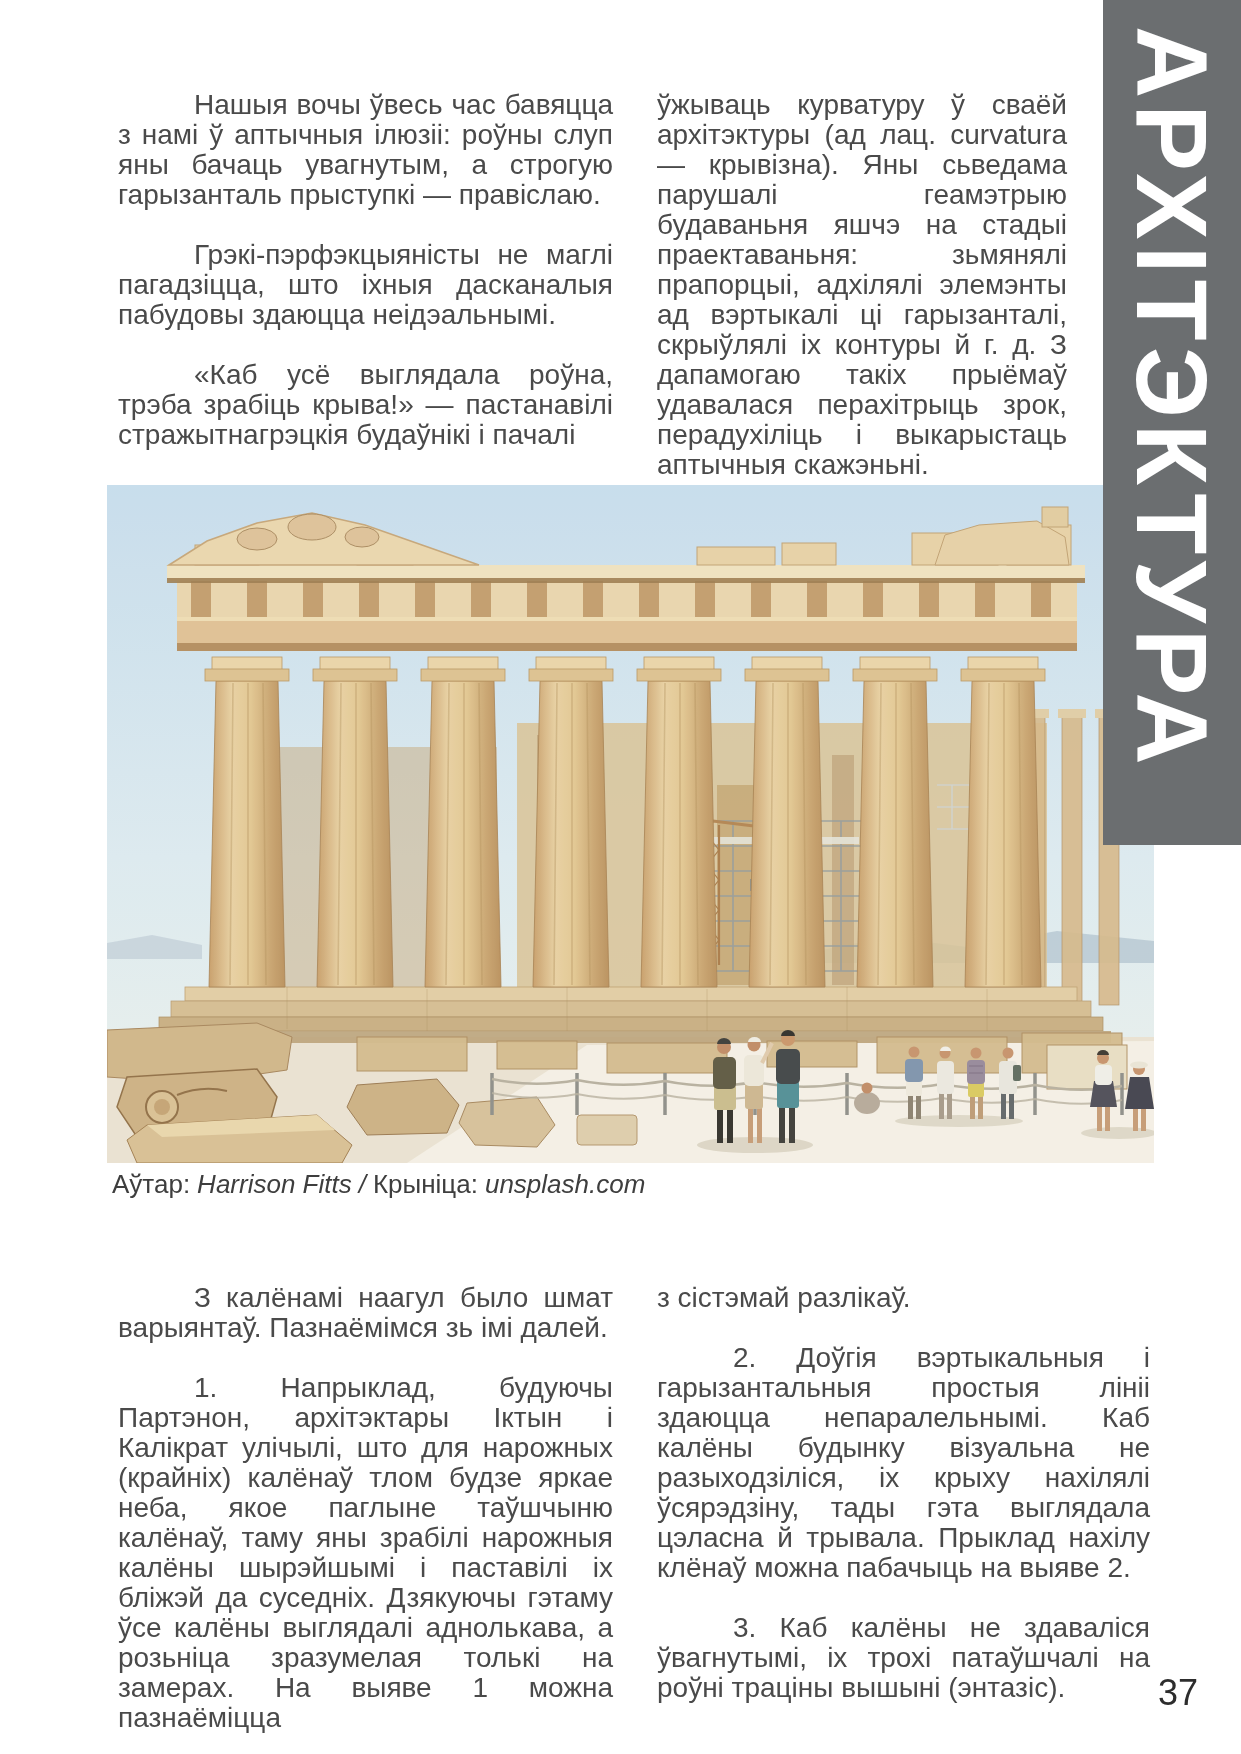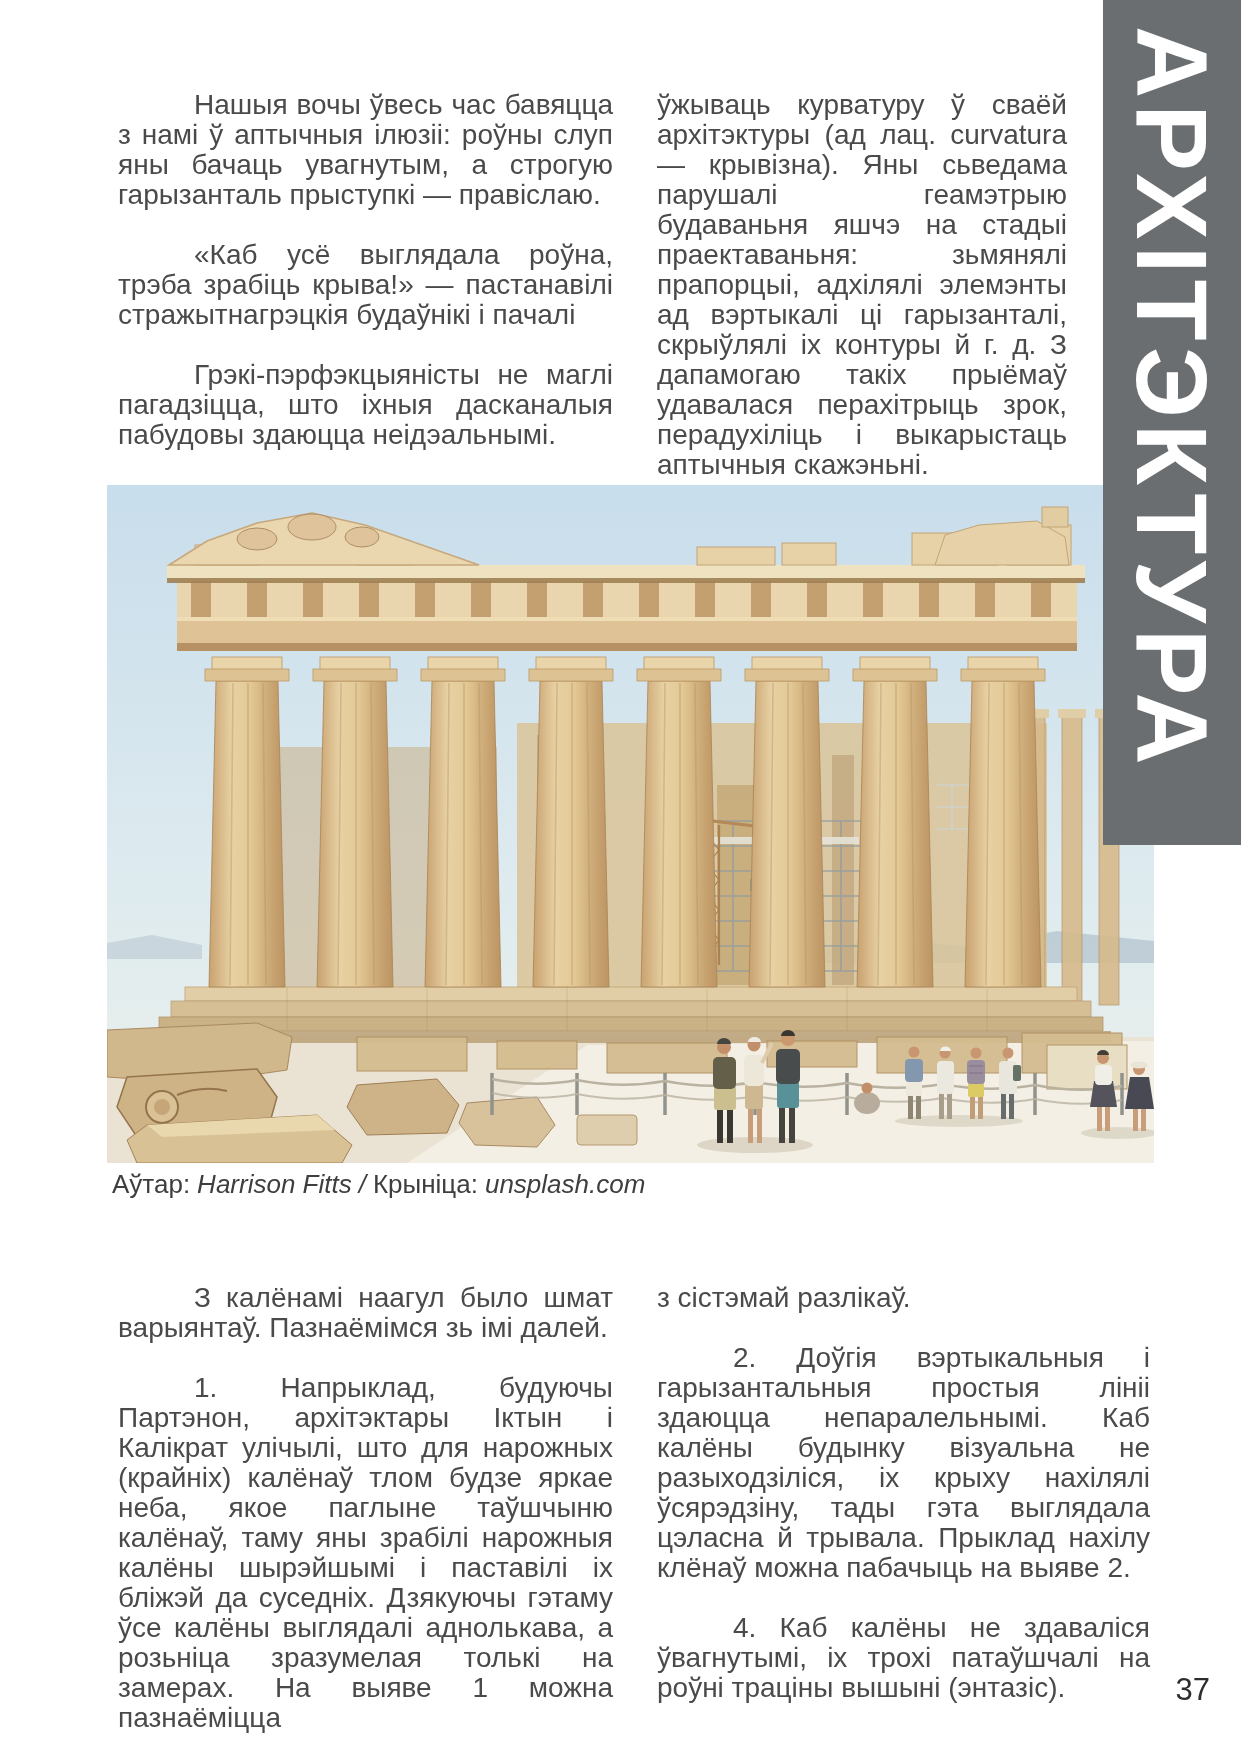--- a/index.html
+++ b/index.html
@@ -32,33 +32,33 @@
     background:var(--title-bar-bg,#6b6e70);
     display:flex;justify-content:center;align-items:flex-start;
   }
   .title-bar .vtext{
     writing-mode:vertical-rl;text-orientation:mixed;
     font-size:100px;font-weight:700;letter-spacing:6px;
     color:var(--title-bar-text,#ffffff);
     padding-top:26px;line-height:1;white-space:nowrap;
   }
   .page-number{
-    position:absolute;left:1130px;top:1672px;width:80px;text-align:right;
-    font-size:31px;color:#2d2d2d;
+    position:absolute;left:1158px;top:1672px;width:80px;text-align:left;
+    font-size:36px;color:#2d2d2d;
   }
 </style>
 </head>
 <body>
 
 <div class="page">
 
   <div class="textcol col-top-left">
     <p>Нашыя вочы ўвесь час бавяцца з намі ў аптычныя ілюзіі: роўны слуп яны бачаць увагнутым, а строгую гарызанталь прыступкі — правіслаю.</p>
+    <p>Грэкі-пэрфэкцыяністы не маглі пагадзіцца, што іхныя дасканалыя пабудовы здаюцца неідэальнымі.</p>
     <p>«Каб усё выглядала роўна, трэба зрабіць крыва!» — пастанавілі стражытнагрэцкія будаўнікі і пачалі</p>
-    <p>Грэкі-пэрфэкцыяністы не маглі пагадзіцца, што іхныя дасканалыя пабудовы здаюцца неідэальнымі.</p>
   </div>
 
   <div class="textcol col-top-right">
     <p class="no-indent">ўжываць курватуру ў сваёй архітэктуры (ад лац. curvatura — крывізна). Яны сьведама парушалі геамэтрыю будаваньня яшчэ на стадыі праектаваньня: зьмянялі прапорцыі, адхілялі элемэнты ад вэртыкалі ці гарызанталі, скрыўлялі іх контуры й г. д. З дапамогаю такіх прыёмаў удавалася перахітрыць зрок, перадухіліць і выкарыстаць аптычныя скажэньні.</p>
   </div>
 
   <div class="photo-figure">
     <svg viewBox="0 0 1047 678" width="1047" height="678" preserveAspectRatio="none">
       <defs>
         <linearGradient id="sky" x1="0" y1="0" x2="0" y2="1">
@@ -289,21 +289,21 @@
   </div>
 
   <div class="textcol col-bottom-left">
     <p>З калёнамі наагул было шмат варыянтаў. Пазнаёмімся зь імі далей.</p>
     <p>1. Напрыклад, будуючы Партэнон, архітэктары Іктын і Калікрат улічылі, што для нарожных (крайніх) калёнаў тлом будзе яркае неба, якое паглыне таўшчыню калёнаў, таму яны зрабілі нарожныя калёны шырэйшымі і паставілі іх бліжэй да суседніх. Дзякуючы гэтаму ўсе калёны выглядалі аднолькава, а розьніца зразумелая толькі на замерах. На выяве 1 можна пазнаёміцца</p>
   </div>
 
   <div class="textcol col-bottom-right">
     <p class="no-indent">з сістэмай разлікаў.</p>
     <p>2. Доўгія вэртыкальныя і гарызантальныя простыя лініі здаюцца непаралельнымі. Каб калёны будынку візуальна не разыходзіліся, іх крыху нахілялі ўсярэдзіну, тады гэта выглядала цэласна й трывала. Прыклад нахілу клёнаў можна пабачыць на выяве 2.</p>
-    <p>4. Каб калёны не здаваліся ўвагнутымі, іх трохі патаўшчалі на роўні траціны вышыні (энтазіс).</p>
+    <p>3. Каб калёны не здаваліся ўвагнутымі, іх трохі патаўшчалі на роўні траціны вышыні (энтазіс).</p>
   </div>
 
   <div class="title-bar">
     <div class="vtext">АРХІТЭКТУРА</div>
   </div>
 
   <div class="page-number">37</div>
 
 </div>
 

